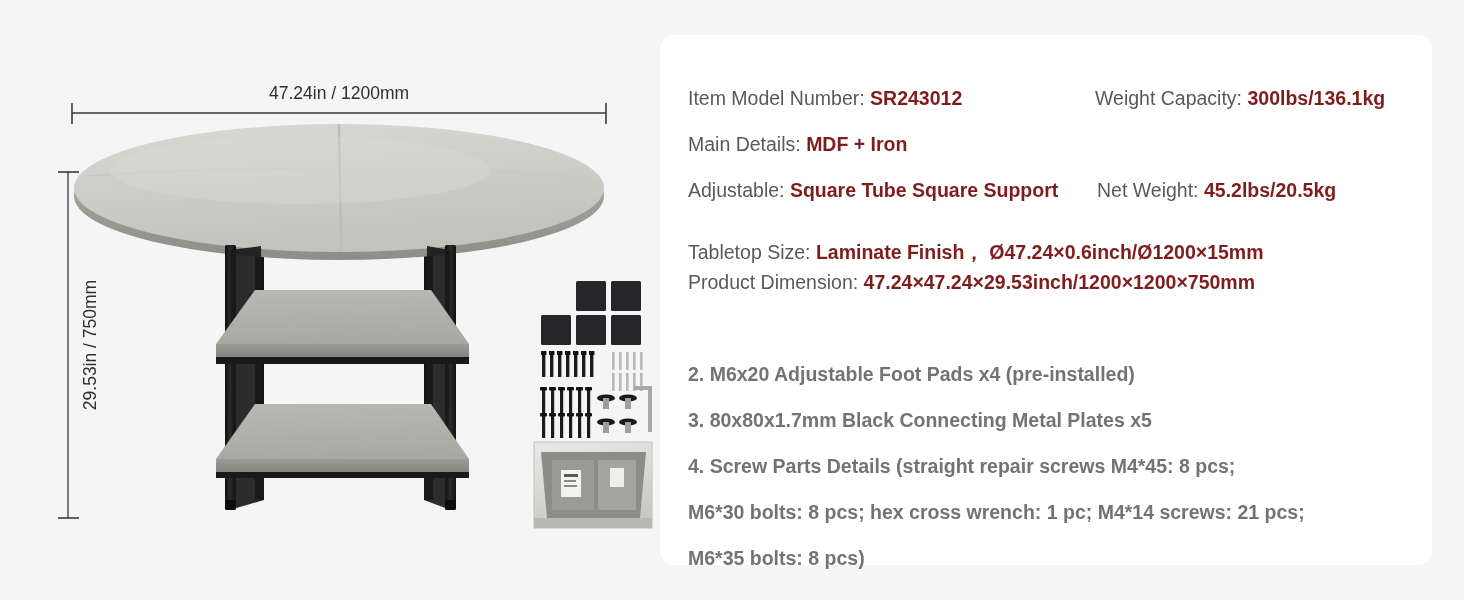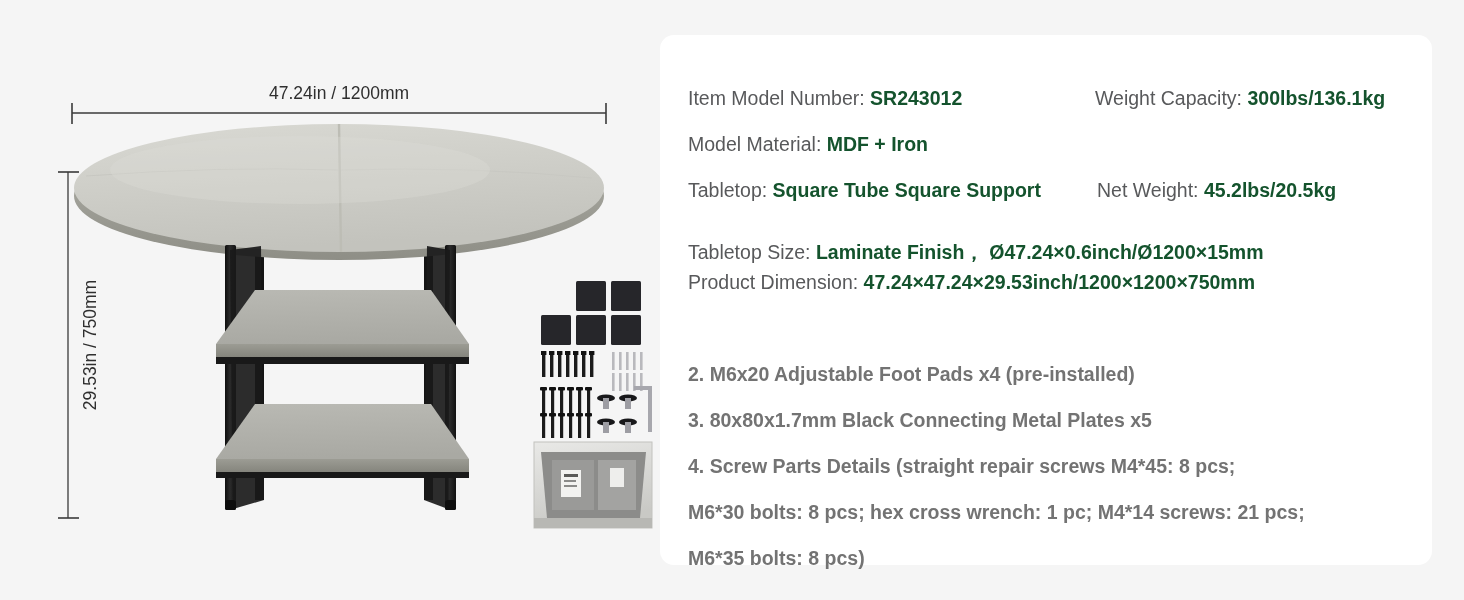--- a/index.html
+++ b/index.html
@@ -21,21 +21,21 @@
     box-sizing:border-box;
   }
   .rows{position:absolute;left:0;top:0;width:100%;height:100%;}
   .row{
     position:absolute;left:28px;
     font-size:19.5px;line-height:22px;
     white-space:nowrap;
     color:#58595b;font-weight:400;
   }
   .row.r2col{left:435px;}
-  .val{color:#14532d;font-weight:bold;}
+  .val{color:#7f1d1d;font-weight:bold;}
   .full{color:#737373;font-weight:bold;}
   .row-y0{top:52px;}
   .row-y1{top:98px;}
   .row-y2{top:144px;}
   .row-y3{top:206px;}
   .row-y4{top:236px;}
   .row-y5{top:282px;}
   .row-y6{top:328px;}
   .row-y7{top:374px;}
   .row-y8{top:420px;text-align:right;}
@@ -243,25 +243,25 @@
   <div class="rows">
 
     <div class="row row-y0">
       <span>Item Model Number: </span><span class="val">SR243012</span>
     </div>
     <div class="row r2col row-y0">
       <span>Weight Capacity: </span><span class="val">300lbs/136.1kg</span>
     </div>
 
     <div class="row row-y1">
-      <span>Model Material: </span><span class="val">MDF + Iron</span>
+      <span>Main Details: </span><span class="val">MDF + Iron</span>
     </div>
 
     <div class="row row-y2">
-      <span>Tabletop: </span><span class="val">Square Tube Square Support</span>
+      <span>Adjustable: </span><span class="val">Square Tube Square Support</span>
     </div>
     <div class="row r2col row-y2" style="left:437px">
       <span>Net Weight: </span><span class="val">45.2lbs/20.5kg</span>
     </div>
 
     <div class="row row-y3">
       <span>Tabletop Size: </span><span class="val">Laminate Finish，  Ø47.24×0.6inch/Ø1200×15mm</span>
     </div>
 
     <div class="row row-y4">

